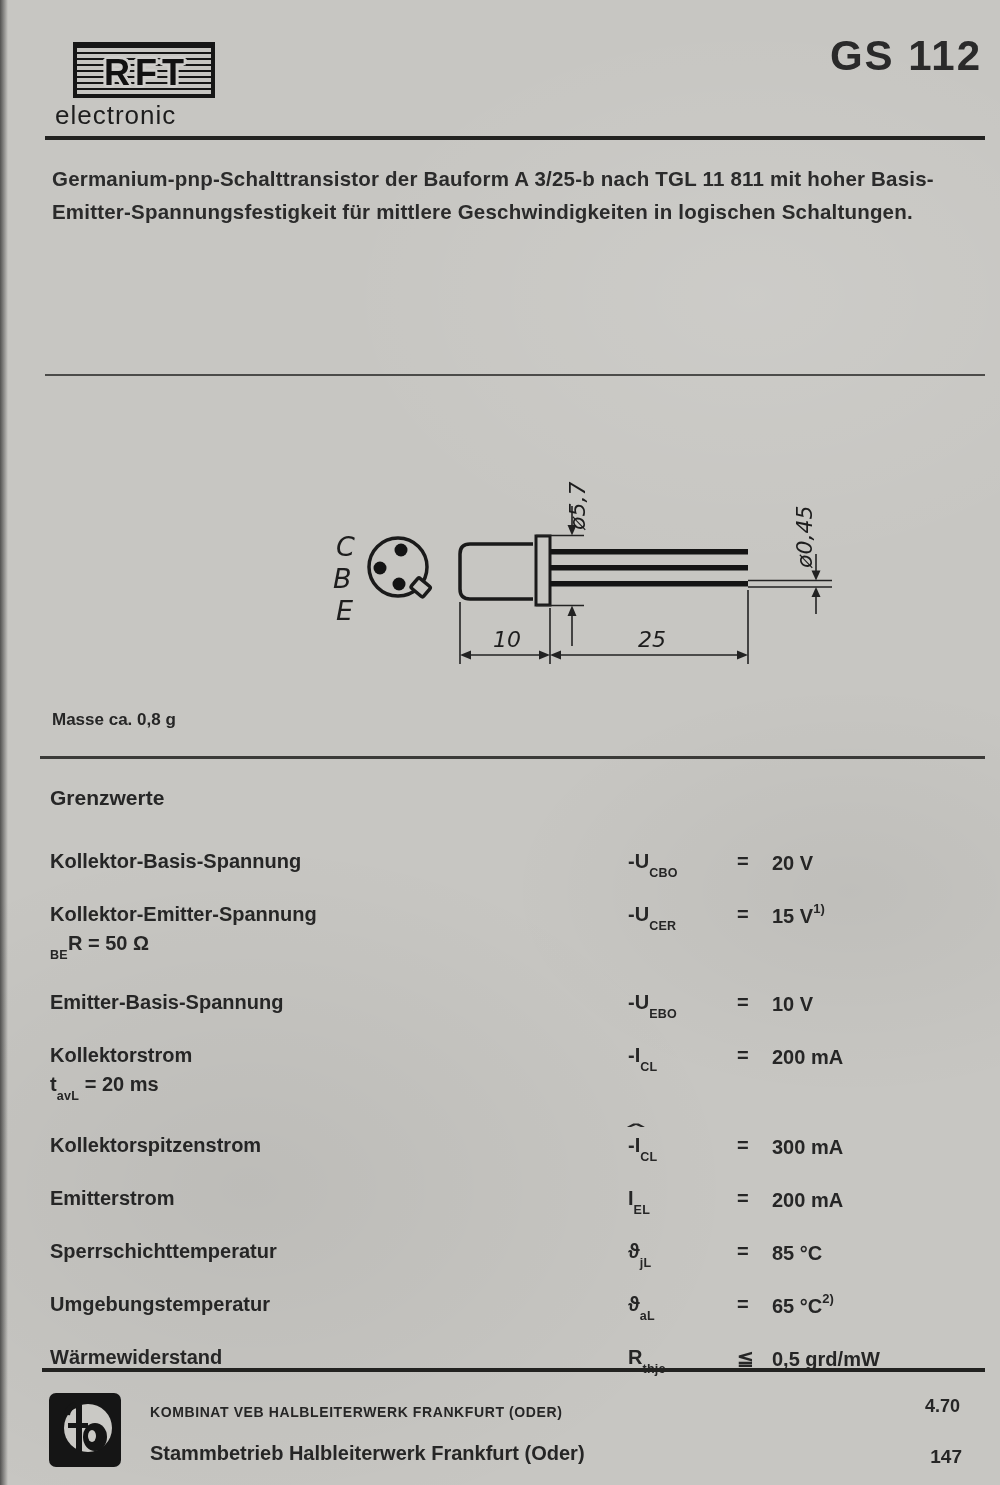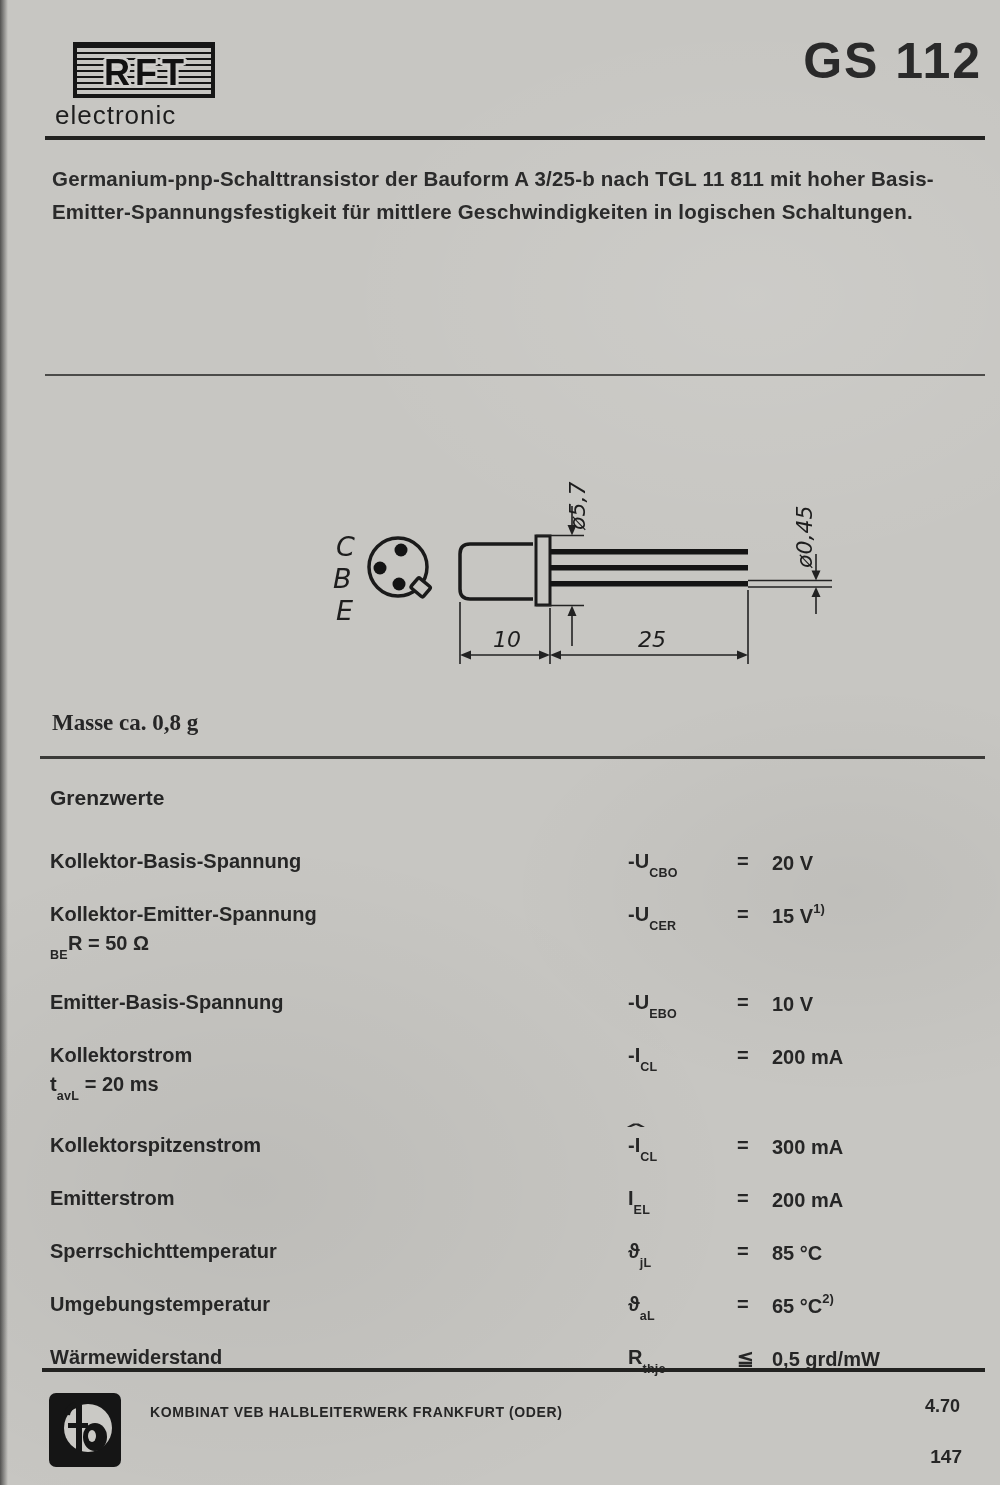--- a/index.html
+++ b/index.html
@@ -21,33 +21,33 @@
   .rft-logo { position:absolute; left:73px; top:42px; width:142px; height:56px;
     border:4px solid #161616;
     background:repeating-linear-gradient(180deg,#161616 0 2px, rgba(0,0,0,0) 2px 6px);
     display:flex; align-items:flex-end; justify-content:center; }
   .rft-logo span {
     font-weight:bold; font-size:36px; letter-spacing:5px; color:#111; padding-left:5px;
     text-shadow:-3px 0 0 #cfcecb,3px 0 0 #cfcecb,0 -3px 0 #cfcecb,0 3px 0 #cfcecb,
       -2px -2px 0 #cfcecb,2px 2px 0 #cfcecb,-2px 2px 0 #cfcecb,2px -2px 0 #cfcecb; }
   .rft-sub { position:absolute; left:55px; top:100px; font-size:26px; letter-spacing:1px;
     color:#1d1d1d; font-weight:normal; }
-  .product-code { position:absolute; right:18px; top:32px; font-size:50px; font-weight:bold;
+  .product-code { position:absolute; right:18px; top:32px; font-size:42px; font-weight:bold;
     letter-spacing:2px; color:#2a2a2a; }
 
   .rule { position:absolute; background:#222220; }
   .rule-1 { left:45px; top:136px; width:940px; height:4px; }
   .rule-2 { left:45px; top:374px; width:940px; height:2px; opacity:.75; }
   .rule-3 { left:40px; top:756px; width:945px; height:3px; opacity:.85; }
   .rule-4 { left:42px; top:1368px; width:943px; height:4px; }
 
   .description { position:absolute; left:52px; top:163px; width:935px;
     font-size:20.5px; font-weight:bold; line-height:1.6; color:#2b2b2b; letter-spacing:.2px; }
 
-  .mass { position:absolute; left:52px; top:710px; font-size:23px; font-weight:bold;font-family:Liberation Serif, serif; }
+  .mass { position:absolute; left:52px; top:710px; font-size:17px; font-weight:bold; }
 
   .limits-title { position:absolute; left:50px; top:786px; font-size:21px; font-weight:bold; }
 
   
   .limits { position:absolute; left:50px; top:826px; width:910px; font-size:20px; font-weight:bold; }
   .lrow { display:flex; align-items:flex-start;margin-top:24px; }
   .lrow .lbl { width:578px; }
   .lrow .lbl .line { height:29px; }
   .lrow .sym { width:109px; white-space:nowrap; position:relative; }
   .lrow .rel { width:35px; }
@@ -253,15 +253,16 @@
     <rect x="1" y="1" width="72" height="74" rx="7" fill="#151515"></rect>
     <circle cx="40" cy="36" r="24" fill="#cac9c5"></circle>
     <rect x="28" y="13" width="6" height="58" fill="#151515"></rect>
     <path d="M28,13 q-8,2 -9,10" stroke="#151515" stroke-width="6" fill="none"></path>
     <rect x="20" y="31" width="20" height="5" fill="#151515"></rect>
     <ellipse cx="47" cy="45" rx="12" ry="14" fill="#151515"></ellipse>
     <ellipse cx="44" cy="44" rx="4" ry="6" fill="#cac9c5"></ellipse>
   </svg>
 
   <div class="company1">KOMBINAT VEB HALBLEITERWERK FRANKFURT (ODER)</div>
+  <div class="company2">Stammbetrieb Halbleiterwerk Frankfurt (Oder)</div>
   <div class="date-code">4.70</div>
   <div class="page-number">147</div>
 </div>
 
 </body></html>

